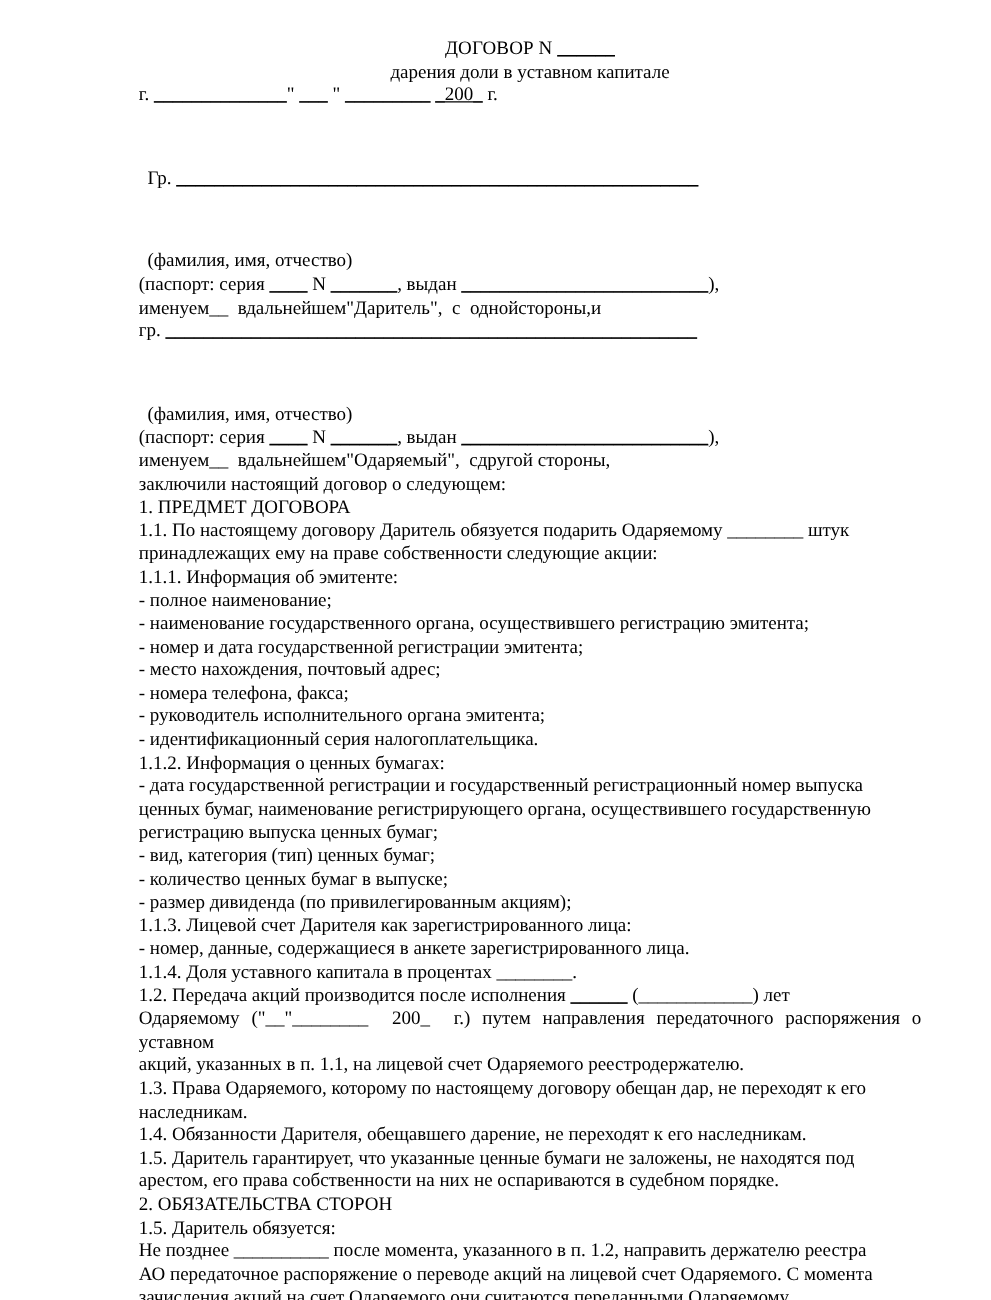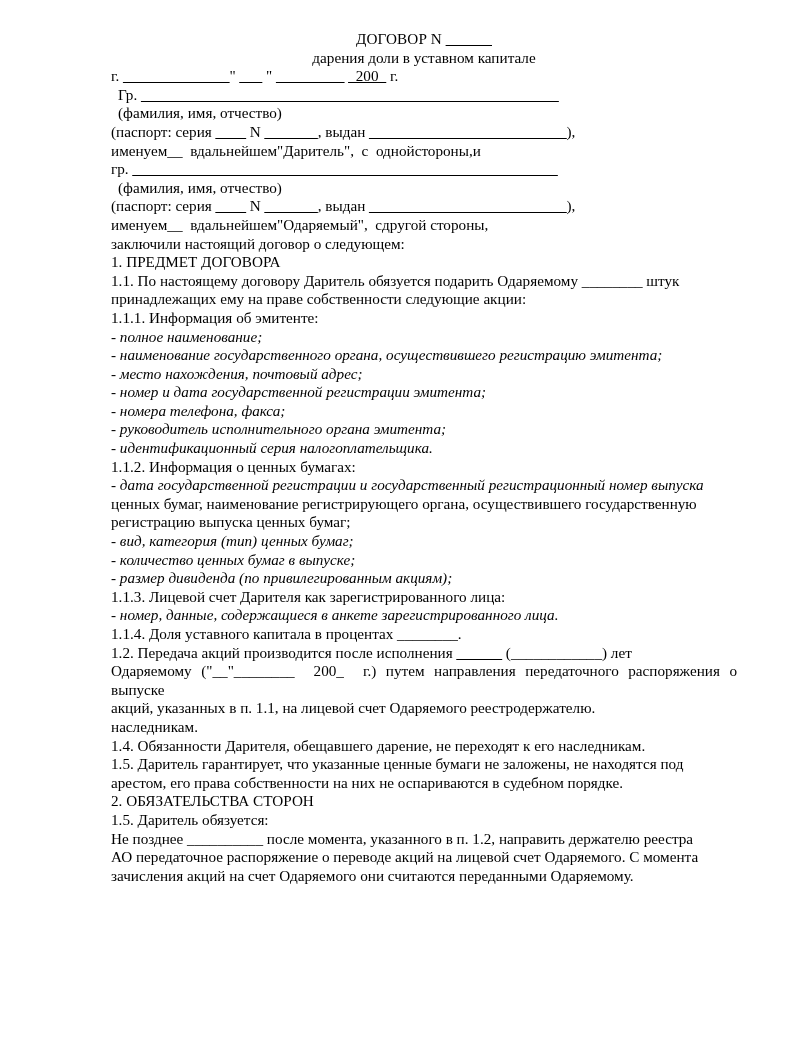--- a/index.html
+++ b/index.html
@@ -47,27 +47,27 @@
   .title-line {
     text-align: center;
     letter-spacing: 0.1px;
   }
   .u {
     text-decoration: underline;
     white-space: pre;
   }
   .indent-sm {
     padding-left: 7px;
+    margin-top: 48px;
   }
   .sec-head {
     text-align: left;
   }
   .bullet {
     text-align: left;
-    font-style: italic;
   }
 </style>
 </head>
 <body>
 
 <div class="page">
   <div class="doc">
 
     <div class="title-line"><span>ДОГОВОР N</span> <span class="u">______</span></div>
     <div class="center">дарения доли в уставном капитале</div>
@@ -85,41 +85,42 @@
     <div class="ln">именуем__  вдальнейшем"Одаряемый",  сдругой стороны,</div>
 
     <div class="ln">заключили настоящий договор о следующем:</div>
 
     <div class="ln sec-head">1. ПРЕДМЕТ ДОГОВОРА</div>
     <div class="ln">1.1. По настоящему договору Даритель обязуется подарить Одаряемому ________ штук</div>
     <div class="ln">принадлежащих ему на праве собственности следующие акции:</div>
     <div class="ln">1.1.1. Информация об эмитенте:</div>
     <div class="ln bullet">- полное наименование;</div>
     <div class="ln bullet">- наименование государственного органа, осуществившего регистрацию эмитента;</div>
+    <div class="ln bullet">- номер и дата государственной регистрации эмитента;</div>
     <div class="ln bullet">- место нахождения, почтовый адрес;</div>
-    <div class="ln bullet">- номер и дата государственной регистрации эмитента;</div>
     <div class="ln bullet">- номера телефона, факса;</div>
     <div class="ln bullet">- руководитель исполнительного органа эмитента;</div>
     <div class="ln bullet">- идентификационный серия налогоплательщика.</div>
     <div class="ln">1.1.2. Информация о ценных бумагах:</div>
     <div class="ln bullet">- дата государственной регистрации и государственный регистрационный номер выпуска</div>
     <div class="ln">ценных бумаг, наименование регистрирующего органа, осуществившего государственную</div>
     <div class="ln">регистрацию выпуска ценных бумаг;</div>
     <div class="ln bullet">- вид, категория (тип) ценных бумаг;</div>
     <div class="ln bullet">- количество ценных бумаг в выпуске;</div>
     <div class="ln bullet">- размер дивиденда (по привилегированным акциям);</div>
     <div class="ln">1.1.3. Лицевой счет Дарителя как зарегистрированного лица:</div>
     <div class="ln bullet">- номер, данные, содержащиеся в анкете зарегистрированного лица.</div>
     <div class="ln">1.1.4. Доля уставного капитала в процентах ________.</div>
 
     <div class="ln"><span>1.2. Передача акций производится после исполнения</span> <span class="u">______</span> <span>(____________) лет</span></div>
     <div class="ln just">Одаряемому ("__"________  200_  г.) путем направления передаточного распоряжения о</div>
-    <div class="ln">выпуске</div>
+    <div class="ln">уставном</div>
     <div class="ln">акций, указанных в п. 1.1, на лицевой счет Одаряемого реестродержателю.</div>
 
+    <div class="ln">1.3. Права Одаряемого, которому по настоящему договору обещан дар, не переходят к его</div>
     <div class="ln">наследникам.</div>
 
     <div class="ln">1.4. Обязанности Дарителя, обещавшего дарение, не переходят к его наследникам.</div>
 
     <div class="ln">1.5. Даритель гарантирует, что указанные ценные бумаги не заложены, не находятся под</div>
     <div class="ln">арестом, его права собственности на них не оспариваются в судебном порядке.</div>
 
     <div class="ln sec-head">2. ОБЯЗАТЕЛЬСТВА СТОРОН</div>
     <div class="ln">1.5. Даритель обязуется:</div>
     <div class="ln">Не позднее __________ после момента, указанного в п. 1.2, направить держателю реестра</div>

